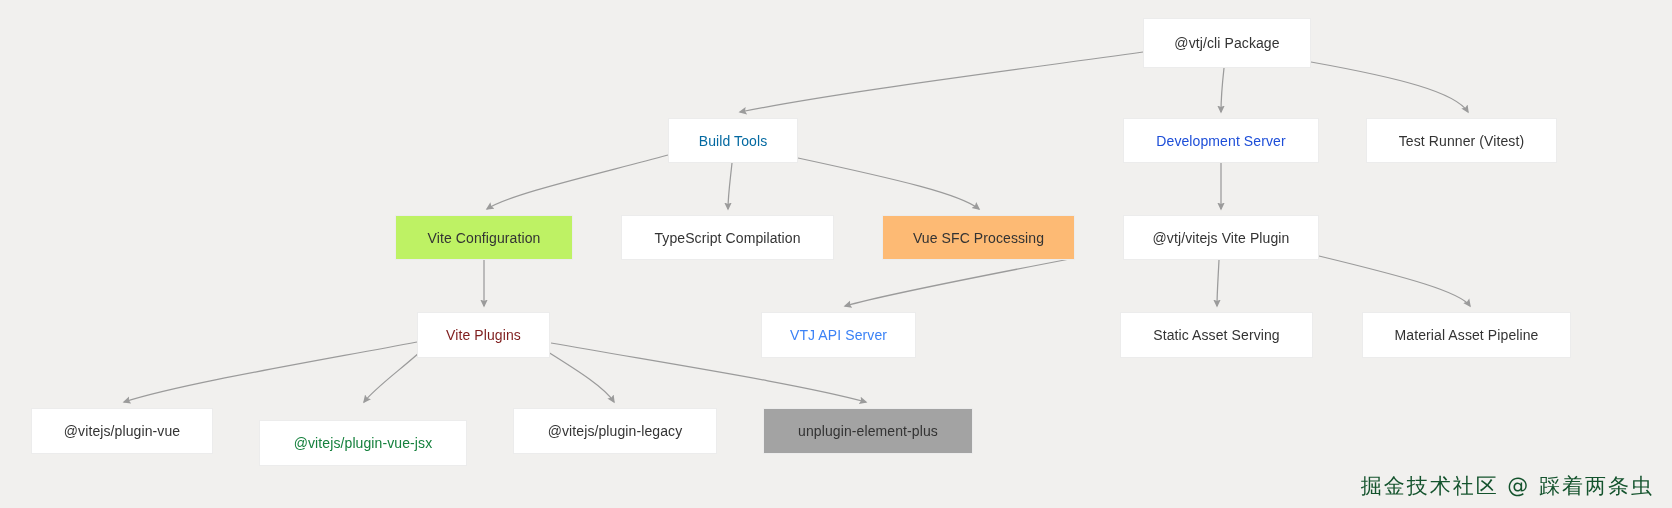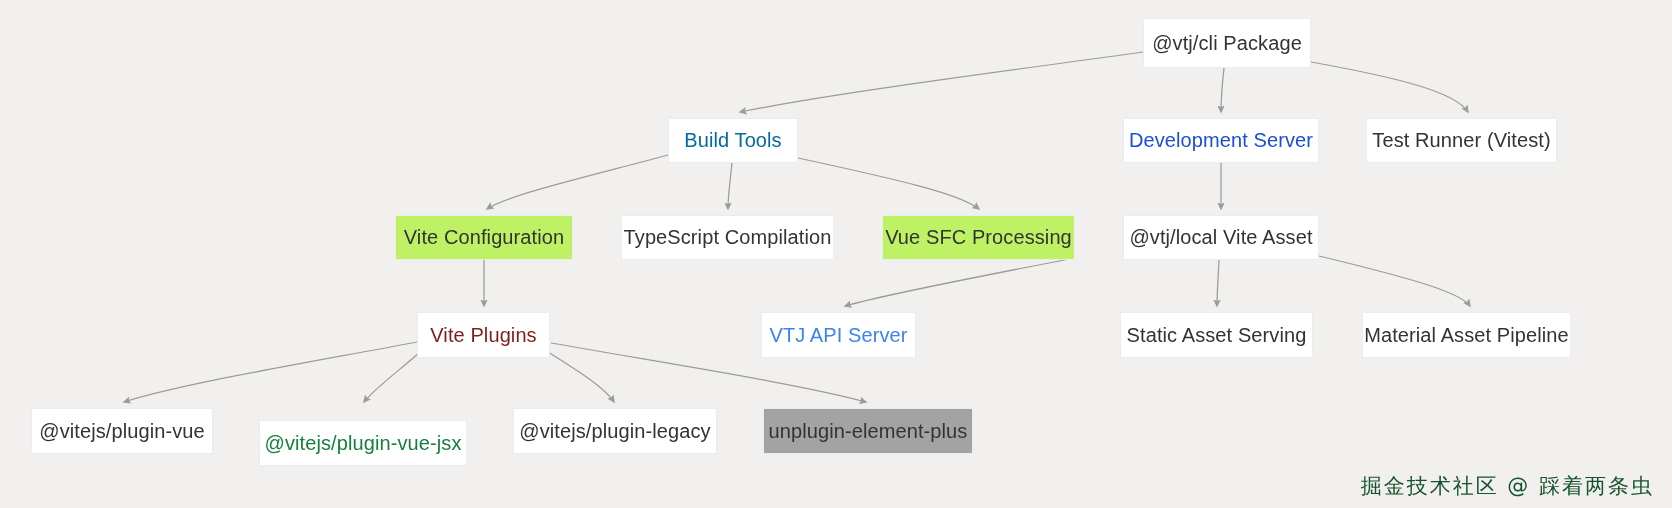--- a/index.html
+++ b/index.html
@@ -25,21 +25,21 @@
   }
   .node {
     position: absolute;
     box-sizing: border-box;
     background: #ffffff;
     border: 1px solid #ececec;
     display: flex;
     align-items: center;
     justify-content: center;
     color: #333333;
-    font-size: 20px;
+    font-size: 14px;
     letter-spacing: 0.1px;
     white-space: nowrap;
     z-index: 2;
   }
   .node-label {
     pointer-events: none;
   }
   #watermark {
     position: absolute;
     right: 18px;
@@ -94,25 +94,25 @@
       </div>
       <div class="node" style="left: 1366px; top: 118px; width: 191px; height: 45px; background: rgb(255, 255, 255); border-color: rgb(236, 236, 236); color: rgb(51, 51, 51);">
         <span class="node-label">Test Runner (Vitest)</span>
       </div>
       <div class="node" style="left: 395px; top: 215px; width: 178px; height: 45px; background: #bef264; border-color: rgb(236, 236, 236); color: rgb(51, 51, 51);">
         <span class="node-label">Vite Configuration</span>
       </div>
       <div class="node" style="left: 621px; top: 215px; width: 213px; height: 45px; background: rgb(255, 255, 255); border-color: rgb(236, 236, 236); color: rgb(51, 51, 51);">
         <span class="node-label">TypeScript Compilation</span>
       </div>
-      <div class="node" style="left: 882px; top: 215px; width: 193px; height: 45px; background: #bef264; border-color: rgb(236, 236, 236); color: rgb(51, 51, 51);">
+      <div class="node" style="left: 882px; top: 215px; width: 193px; height: 45px; background: #fdba74; border-color: rgb(236, 236, 236); color: rgb(51, 51, 51);">
         <span class="node-label">Vue SFC Processing</span>
       </div>
       <div class="node" style="left: 1123px; top: 215px; width: 196px; height: 45px; background: rgb(255, 255, 255); border-color: rgb(236, 236, 236); color: rgb(51, 51, 51);">
-        <span class="node-label">@vtj/local Vite Asset</span>
+        <span class="node-label">@vtj/vitejs Vite Plugin</span>
       </div>
       <div class="node" style="left: 417px; top: 312px; width: 133px; height: 46px; background: rgb(255, 255, 255); border-color: rgb(236, 236, 236); color: #7f1d1d;">
         <span class="node-label">Vite Plugins</span>
       </div>
       <div class="node" style="left: 761px; top: 312px; width: 155px; height: 46px; background: rgb(255, 255, 255); border-color: rgb(236, 236, 236); color: #3b82f6; text-align: right;">
         <span class="node-label">VTJ API Server</span>
       </div>
       <div class="node" style="left: 1120px; top: 312px; width: 193px; height: 46px; background: rgb(255, 255, 255); border-color: rgb(236, 236, 236); color: rgb(51, 51, 51);">
         <span class="node-label">Static Asset Serving</span>
       </div>

